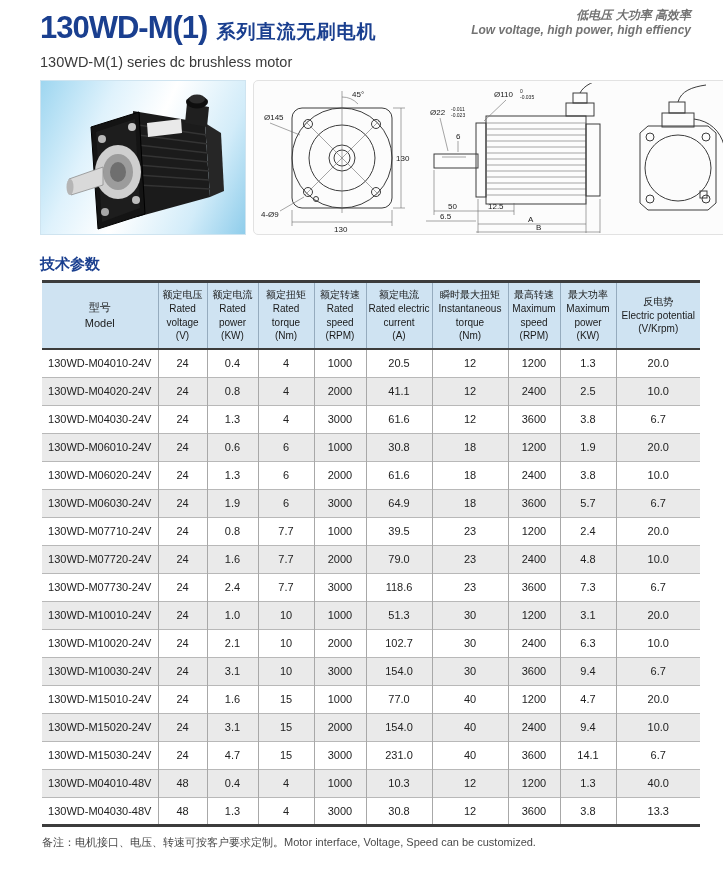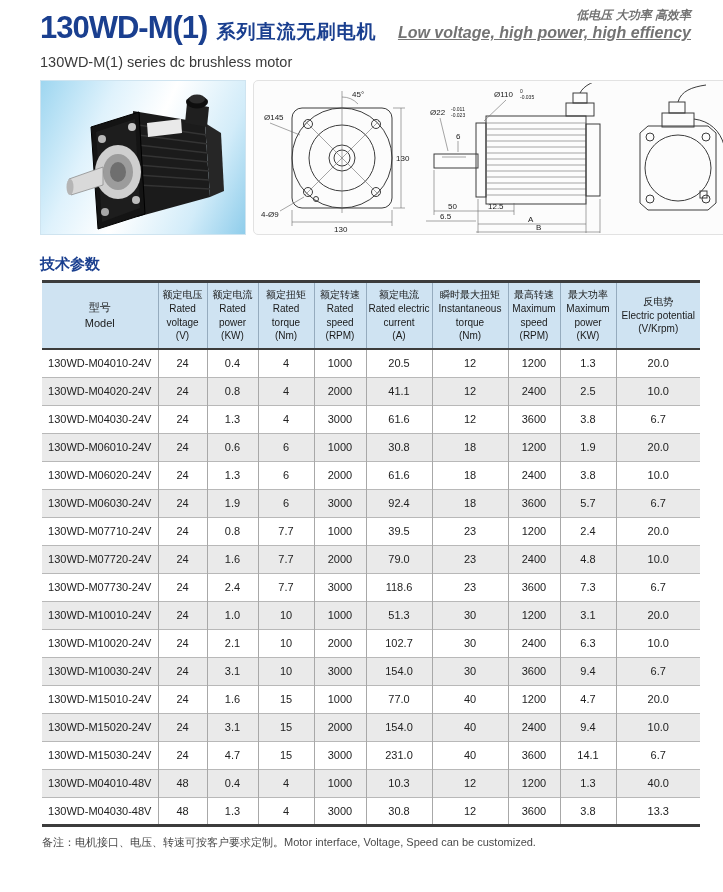--- a/index.html
+++ b/index.html
@@ -12,21 +12,21 @@
   .header { margin:10px 14px 0 40px; position:relative; height:54px; }
   .title-row { display:flex; align-items:baseline; }
   .main-title {
     font-size:31px; font-weight:bold; color:#1a3f8f; letter-spacing:-1px;
     font-family:"Liberation Sans", sans-serif;
   }
   .title-suffix { font-size:19px; font-weight:bold; color:#1a3f8f; margin-left:9px; letter-spacing:1px; }
   .subtitle { font-size:14.5px; color:#3a3a3a; margin-top:8px; }
   .tagline { position:absolute; top:-2px; right:18px; text-align:right; color:#737373; font-style:italic; line-height:1.25; }
   .tagline .cn { font-size:12px; font-weight:bold; }
-  .tagline .en { font-size:16px; font-weight:bold;text-decoration:underline; }
+  .tagline .en { font-size:12px; font-weight:bold; }
   
   .media-row { margin:16px 23px 0 40px; display:flex; gap:7px; height:155px; }
   .photo-box {
     width:206px; height:155px; flex:none; border:1px solid #cfe4f0;
     background:linear-gradient(115deg,#9ed6f0 0%,#dff2fc 28%,#ffffff 50%,#d2ecf9 78%,#8fcdeb 100%);
     position:relative; overflow:hidden;
   }
   .drawing-box {
     flex:1; border:1px solid #e2e2e2; border-radius:5px; background:#fcfcfc;
     display:flex; align-items:center; justify-content:space-between; padding:2px 6px;
@@ -351,21 +351,21 @@
         <td>2400</td>
         <td>3.8</td>
         <td>10.0</td>
       </tr>
       <tr>
         <td>130WD-M06030-24V</td>
         <td>24</td>
         <td>1.9</td>
         <td>6</td>
         <td>3000</td>
-        <td>92.4</td>
+        <td>64.9</td>
         <td>18</td>
         <td>3600</td>
         <td>5.7</td>
         <td>6.7</td>
       </tr>
       <tr>
         <td>130WD-M07710-24V</td>
         <td>24</td>
         <td>0.8</td>
         <td>7.7</td>

